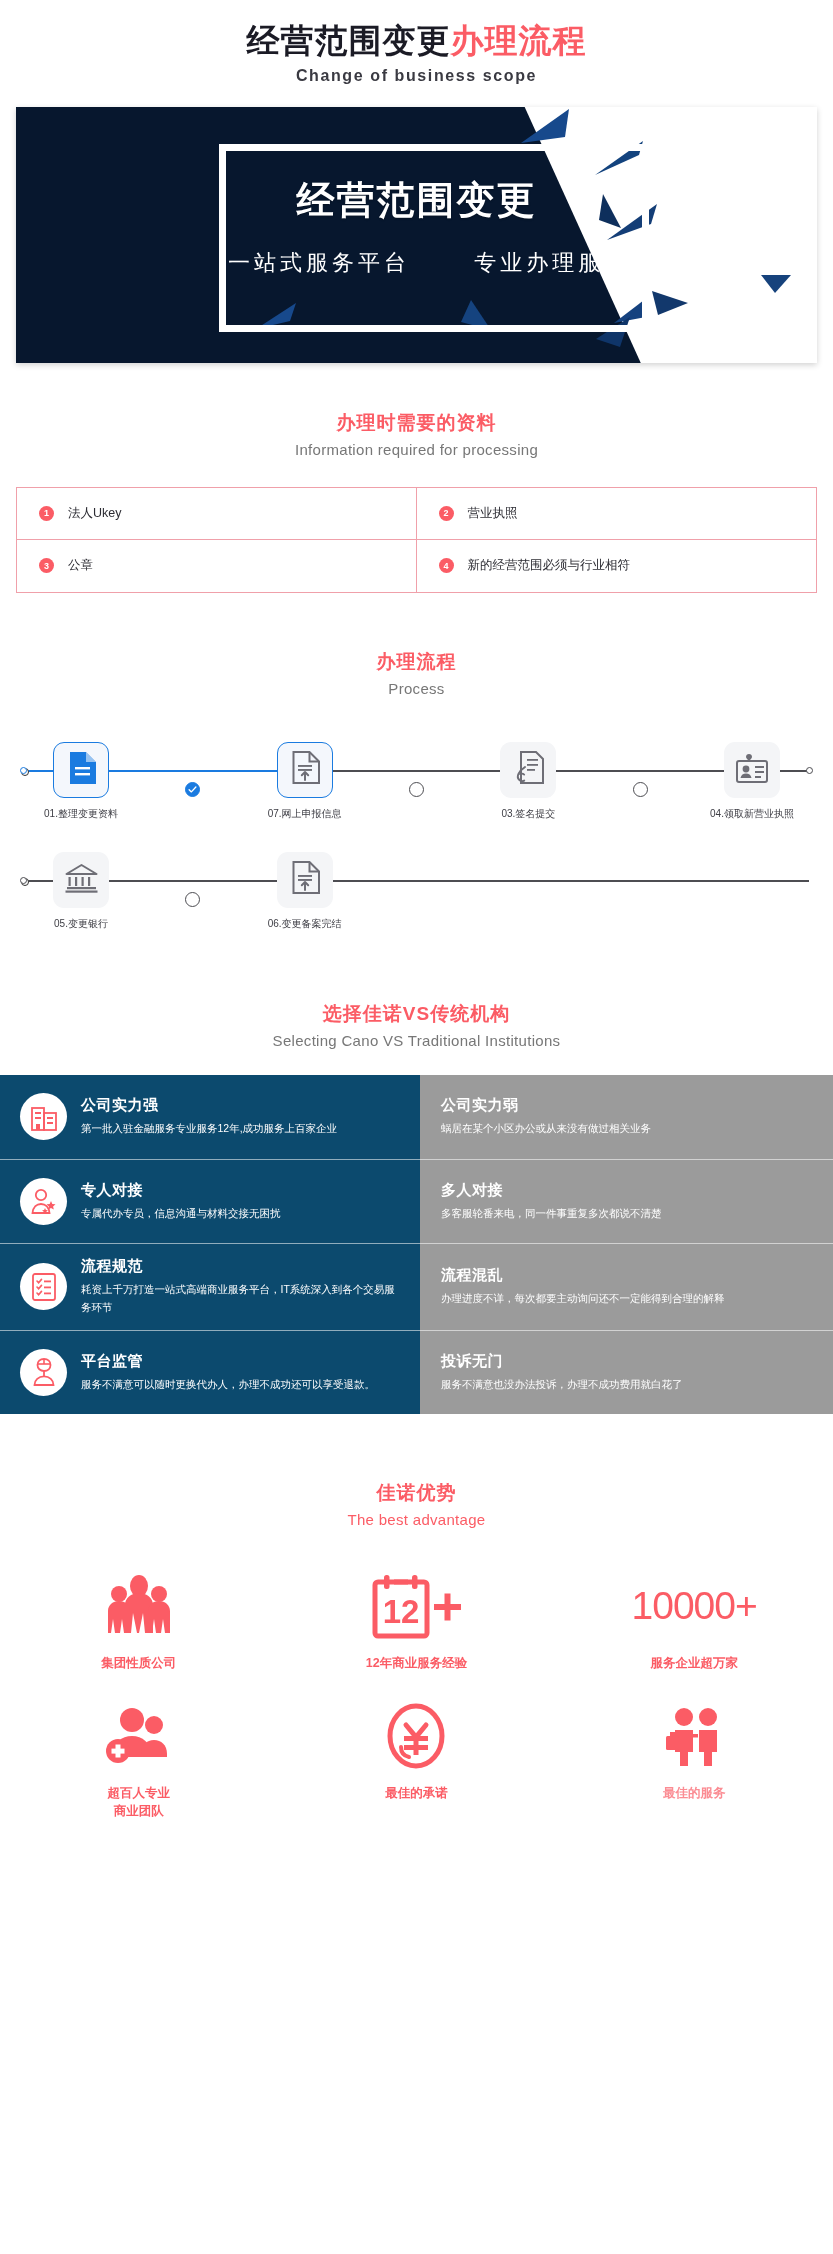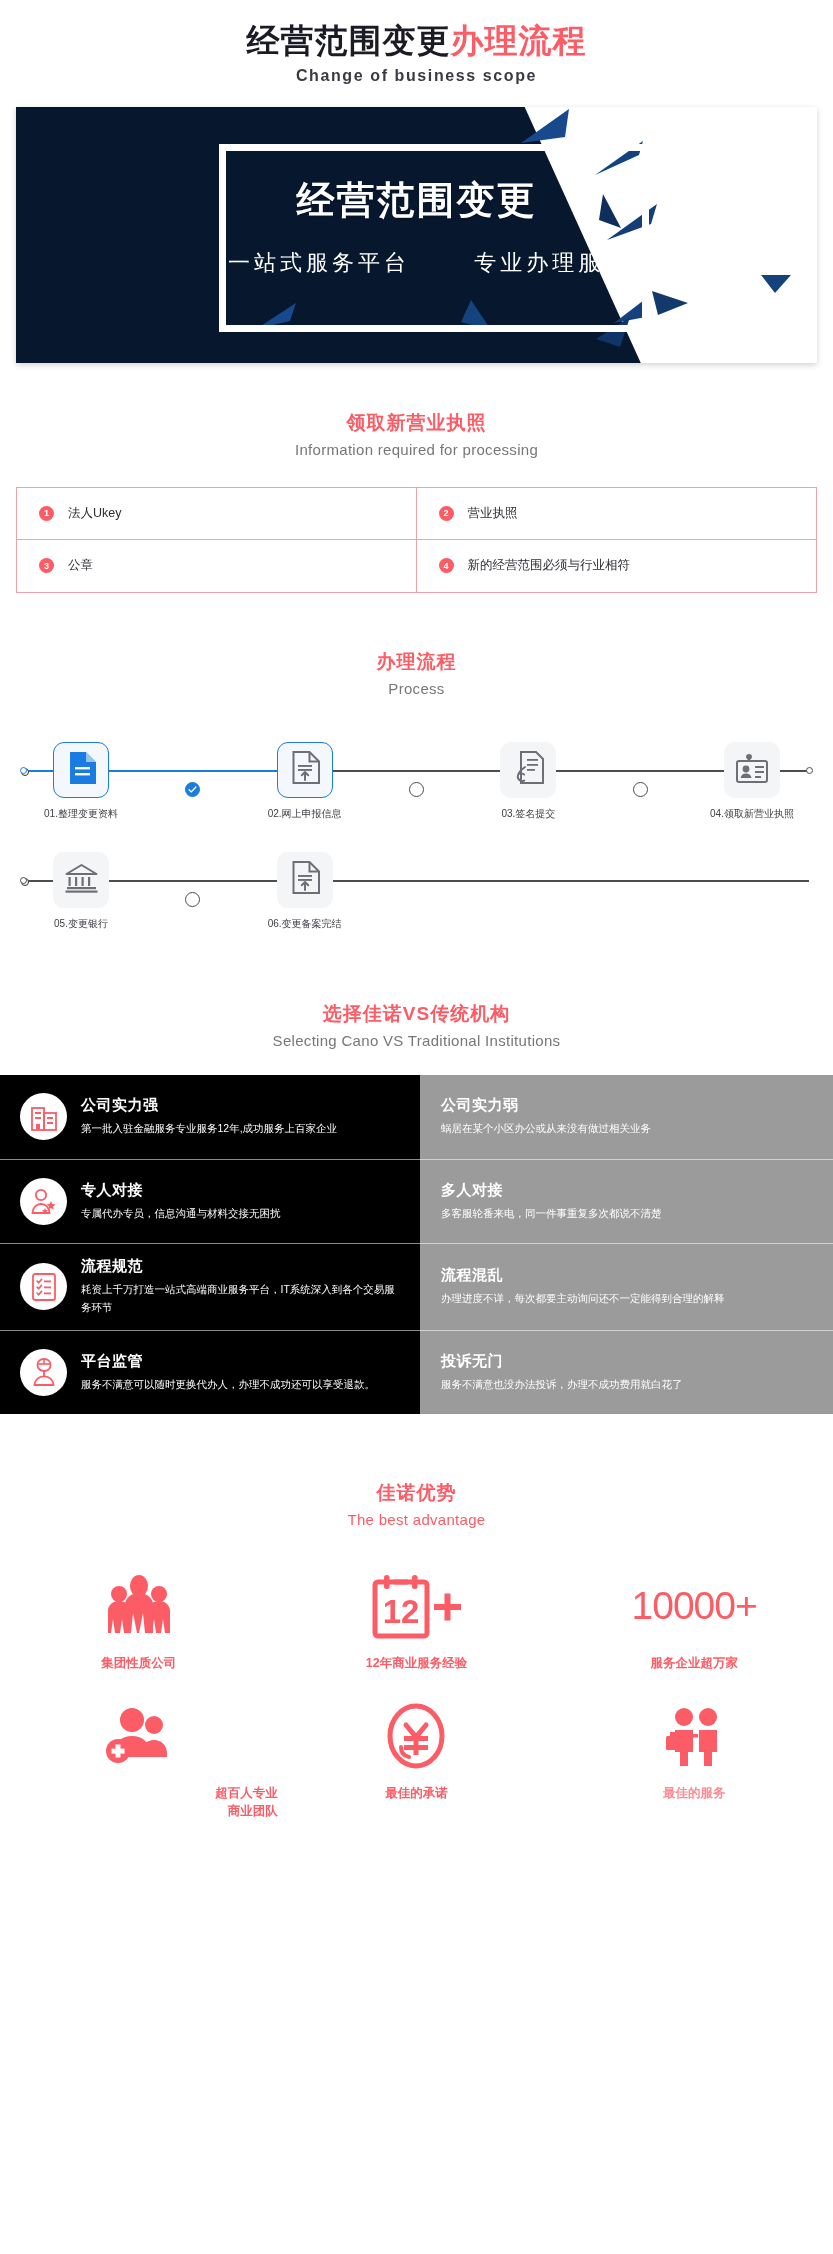--- a/index.html
+++ b/index.html
@@ -140,21 +140,21 @@
   
   .compare { margin-top: 56px; }
   .cmp-table { margin-top: 26px; }
   .cmp-row { display: flex; width: 833px; }
   .cmp-left, .cmp-right {
     padding: 13px 16px 13px 0;
     min-height: 84px;
     display: flex; align-items: center;
   }
   .cmp-left {
-    width: 420px; background: #000000; color: #ffffff;
+    width: 420px; background: #0c4a6e; color: #ffffff;
     border-top: 1px solid rgba(255,255,255,.55);
     padding-left: 20px;
   }
   .cmp-right {
     width: 413px; background: #9B9B9B; color: #ffffff;
     border-top: 1px solid rgba(255,255,255,.55);
     padding-left: 21px; flex-direction: column; align-items: flex-start; justify-content: center;
   }
   .cmp-row:first-child .cmp-left, .cmp-row:first-child .cmp-right { border-top: none; }
   .cmp-icon {
@@ -257,21 +257,21 @@
       <div class="hero-sub">
         <span>一站式服务平台</span>
         <span class="gap"></span>
         <span>专业办理服务</span>
       </div>
     </div>
   </div>
 
   <div class="materials">
     <div class="sec-head">
-      <div class="sec-title">领取新营业执照</div>
+      <div class="sec-title">办理时需要的资料</div>
       <div class="sec-sub">Information required for processing</div>
     </div>
 
     <div class="mat-table">
       <div class="mat-cell">
         <span class="num-badge">1</span>
         <span>法人Ukey</span>
       </div>
       <div class="mat-cell">
         <span class="num-badge">2</span>
@@ -328,21 +328,21 @@
             <span>
               <svg width="30" height="33" viewBox="0 0 30 33">
                 <path d="M3.5 1h16l9.5 9.5V32H3.5z" fill="none" stroke="#6e6e76" stroke-width="2"></path>
                 <path d="M19.5 1v9.5H29" fill="none" stroke="#6e6e76" stroke-width="2"></path>
                 <rect x="8" y="14" width="14" height="1.9" fill="#6e6e76"></rect>
                 <rect x="8" y="18" width="14" height="1.9" fill="#6e6e76"></rect>
                 <path d="M15 29V21m0 0l-3.2 3.2M15 21l3.2 3.2" stroke="#6e6e76" stroke-width="2" fill="none" stroke-linecap="round"></path>
               </svg>
             </span>
           </div>
-          <div class="step-label">02.网上申报信息</div>
+          <div class="step-label">07.网上申报信息</div>
         </div>
 
         <div class="connector">
           <div class="dot-circle"></div>
         </div>
 
         <div class="step">
           <div class="step-box">
             <span>
               <svg width="31" height="33" viewBox="0 0 31 33">
@@ -580,21 +580,21 @@
           <svg width="68" height="60" viewBox="0 0 68 60">
             <circle cx="27" cy="14" r="12" fill="#FB5C65"></circle>
             <path d="M8 48c0-11 8.6-18 19-18s19 7 19 18v3H8z" fill="#FB5C65"></path>
             <circle cx="49" cy="19" r="9" fill="#FB5C65"></circle>
             <path d="M36 48c0-9 5.8-14 13-14s13 5 13 14v3H36z" fill="#FB5C65"></path>
             <circle cx="13" cy="45" r="12" fill="#FB5C65"></circle>
             <rect x="6.5" y="42.6" width="13" height="5" fill="#ffffff"></rect>
             <rect x="10.5" y="38.5" width="5" height="13" fill="#ffffff"></rect>
           </svg>
         </div>
-        <div class="adv-label" style="white-space:pre-line;text-align:right;">超百人专业
+        <div class="adv-label" style="white-space:pre-line;">超百人专业
 商业团队</div>
       </div>
 
       <div class="adv-item">
         <div class="adv-icon">
           <svg width="58" height="66" viewBox="0 0 58 66">
             <ellipse cx="29" cy="33" rx="26" ry="30" fill="none" stroke="#FB5C65" stroke-width="5"></ellipse>
             <path d="M19 22l10 12 10-12" stroke="#FB5C65" stroke-width="5" fill="none" stroke-linecap="round"></path>
             <rect x="17" y="33" width="24" height="5" fill="#FB5C65"></rect>
             <rect x="17" y="42" width="24" height="5" fill="#FB5C65"></rect>

